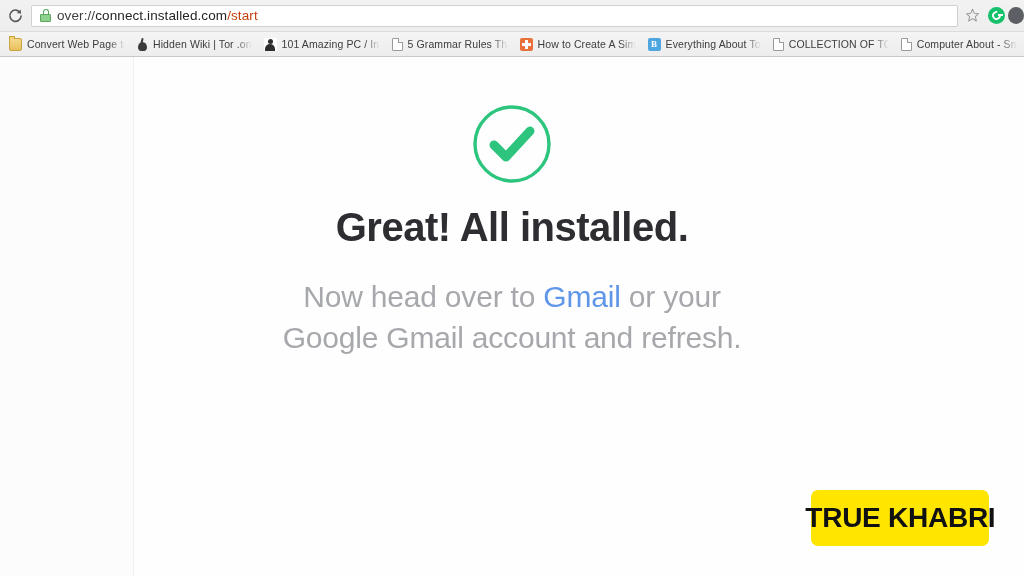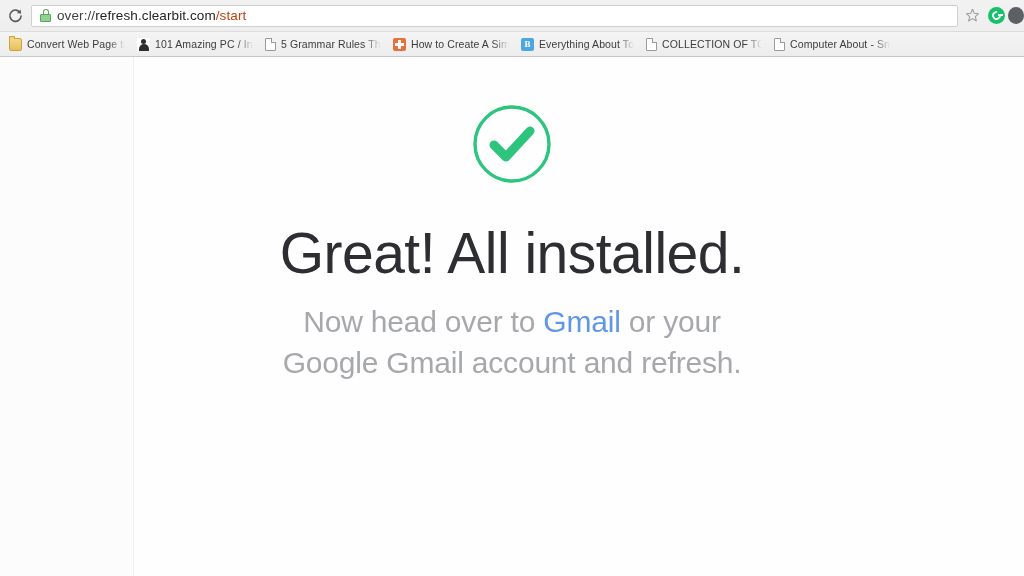--- a/index.html
+++ b/index.html
@@ -328,31 +328,31 @@
 
   .check-badge {
     margin-top: 45px;
     width: 84px;
     height: 84px;
     position: relative;
   }
   .check-badge svg { display: block; }
 
   .headline {
-    margin-top: 38px;
-    font-size: 57px;
-    font-weight: 400;
+    margin-top: 20px;
+    font-size: 40px;
+    font-weight: 700;
     color: #2d2d32;
     letter-spacing: -0.5px;
     line-height: 1.05;
     white-space: nowrap;
   }
 
   .subline {
-    margin-top: 17px;
+    margin-top: 28px;
     font-size: 30px;
     font-weight: 400;
     color: #a6a8ab;
     line-height: 1.38;
     text-align: center;
     letter-spacing: -0.2px;
   }
   .subline .gmail-link {
     color: #5f96e8;
     text-decoration: none;
@@ -418,21 +418,21 @@
           <path d="M13.2 5.2 A6 6 0 1 0 14 8.6" fill="none" stroke="#585858" stroke-width="1.7" stroke-linecap="round"></path>
           <path d="M13.6 1.6 L13.6 5.7 L9.4 5.7 Z" fill="#585858"></path>
         </svg>
       </div>
 
       <div class="omnibox">
         <div class="lock-icon">
           <div class="lock-shackle"></div>
           <div class="lock-body"></div>
         </div>
-        <div class="url-text"><span class="url-scheme">over://</span><span class="url-host">refresh.clearbit.com</span><span class="url-path">/start</span></div>
+        <div class="url-text"><span class="url-scheme">over://</span><span class="url-host">connect.installed.com</span><span class="url-path">/start</span></div>
       </div>
 
       <div class="star-btn">
         <svg width="15" height="15" viewBox="0 0 16 16">
           <path d="M8 1.4 L9.9 5.7 L14.5 6.1 L11 9.2 L12.1 13.8 L8 11.3 L3.9 13.8
                    L5 9.2 L1.5 6.1 L6.1 5.7 Z" fill="none" stroke="#9b9b9b" stroke-width="1.1" stroke-linejoin="round"></path>
         </svg>
       </div>
 
       <div class="ext-btn">
@@ -446,20 +446,24 @@
       </div>
     </div>
 
     <div class="bookmarks-bar">
 
       <div class="bookmark">
         <span class="favicon fav-folder"></span>
         <span class="bm-label">Convert Web Page to</span>
       </div>
 
+      <div class="bookmark">
+        <span class="favicon fav-onion"></span>
+        <span class="bm-label">Hidden Wiki | Tor .on</span>
+      </div>
 
       <div class="bookmark">
         <span class="favicon fav-avatar"></span>
         <span class="bm-label">101 Amazing PC / Int</span>
       </div>
 
       <div class="bookmark">
         <span class="favicon fav-doc"></span>
         <span class="bm-label">5 Grammar Rules Tha</span>
       </div>
@@ -480,14 +484,17 @@
       </div>
 
       <div class="bookmark">
         <span class="favicon fav-doc"></span>
         <span class="bm-label">Computer About - Sm</span>
       </div>
 
     </div>
   </div>
 
+  <div class="watermark">
+    <span class="watermark-text">TRUE KHABRI</span>
+  </div>
 
 </div>
 
 </body></html>

